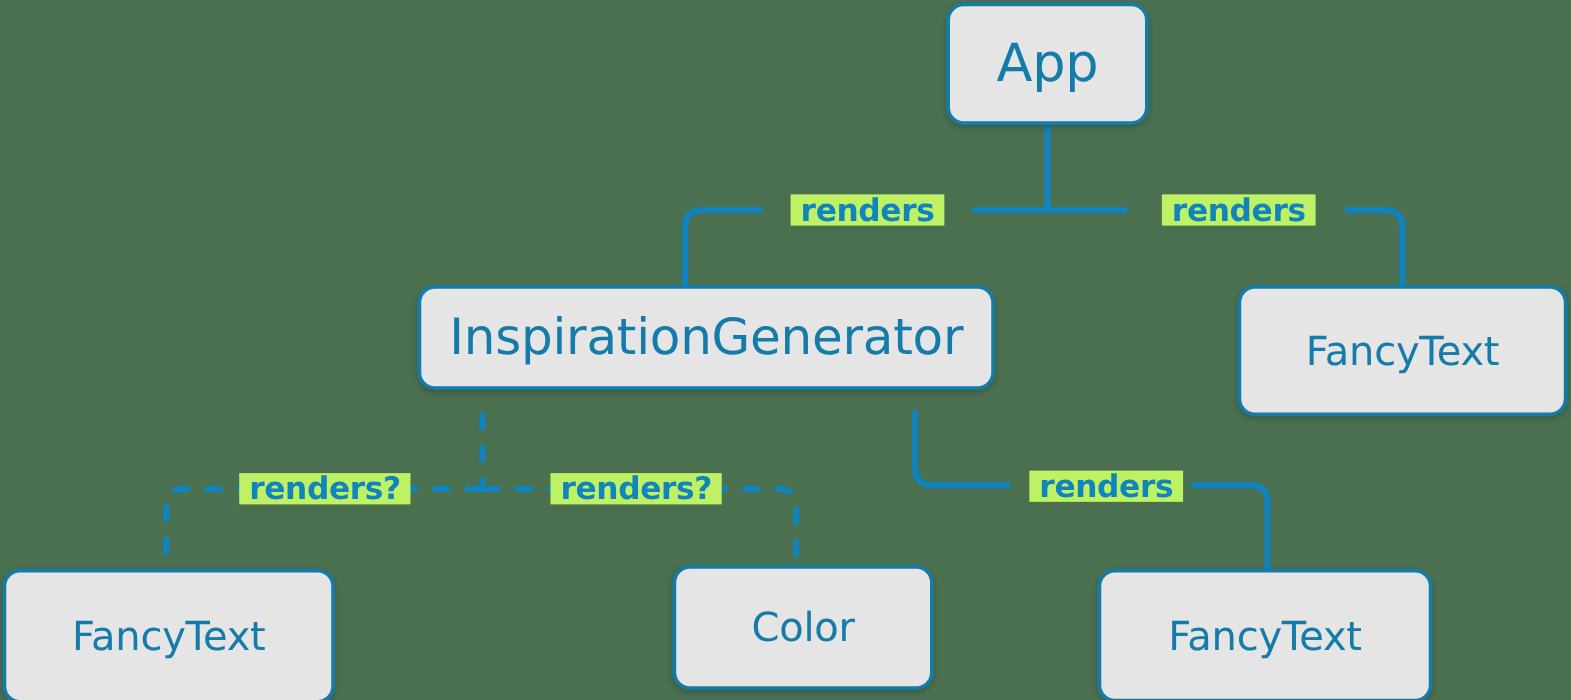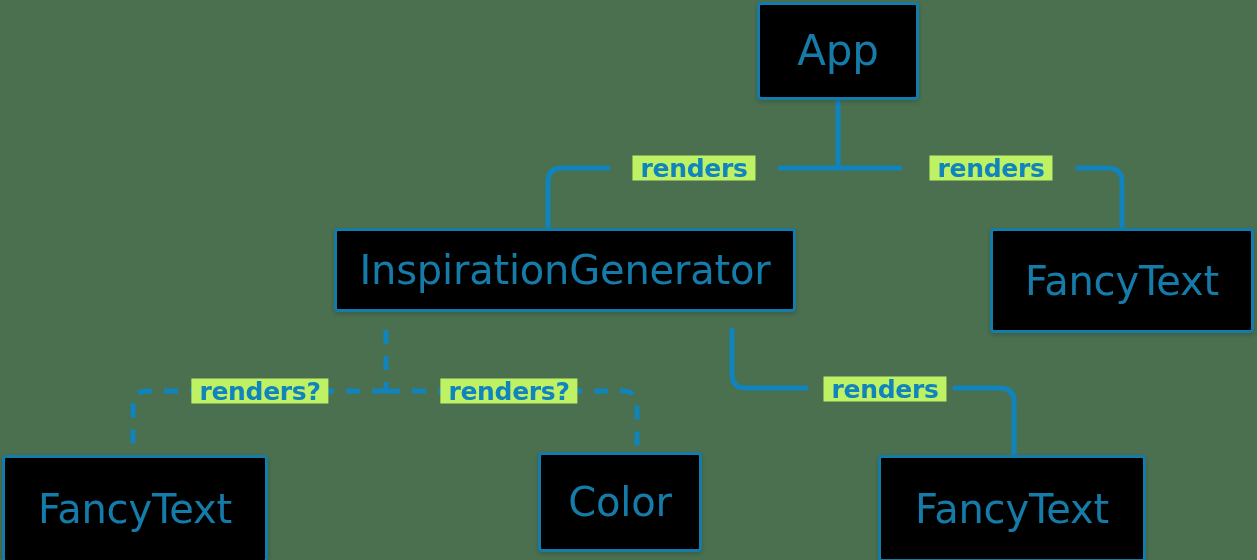--- a/index.html
+++ b/index.html
@@ -22,32 +22,32 @@
   }
   #edge-layer {
     position: absolute;
     left: 0;
     top: 0;
     width: 1257px;
     height: 560px;
   }
   .node {
     position: absolute;
-    background: #000000;
+    background: #e5e5e5;
     border: 3px solid #157ba8;
-    border-radius: 4px;
+    border-radius: 14px;
     box-sizing: border-box;
     display: flex;
     align-items: center;
     justify-content: center;
     box-shadow: 0 2px 4px rgba(0,0,0,0.18);
   }
   .node-label {
     color: #157ba8;
-    font-size: 40px;
+    font-size: 32px;
     font-weight: 400;
     letter-spacing: -0.2px;
     white-space: nowrap;
     line-height: 1;
   }
   .edge-label {
     position: absolute;
     color: #1183bd;
     font-size: 25px;
     font-weight: 600;
@@ -57,21 +57,21 @@
     transform: translate(-50%, -50%);
     background: #bef264;
     padding: 0 8px;
   }
 
   
   #node-app            { left: 757px;  top: 2px;   width: 162px; height: 98px; }
   #node-inspiration    { left: 334px;  top: 228px; width: 462px; height: 84px; }
   #node-fancytext-top  { left: 990px;  top: 228px; width: 264px; height: 105px; }
   #node-fancytext-bot  { left: 2px;    top: 455px; width: 266px; height: 108px; }
-  #node-color          { left: 538px;  top: 452px; width: 164px; height: 100px; }
+  #node-color          { left: 538px;  top: 452px; width: 209px; height: 100px; }
   #node-copyright      { left: 878px;  top: 455px; width: 268px; height: 107px; }
 
   #node-app .node-label           { font-size: 42px; }
   #node-inspiration .node-label   { font-size: 40px; }
 </style>
 </head>
 <body>
 
 <div id="stage">
 

